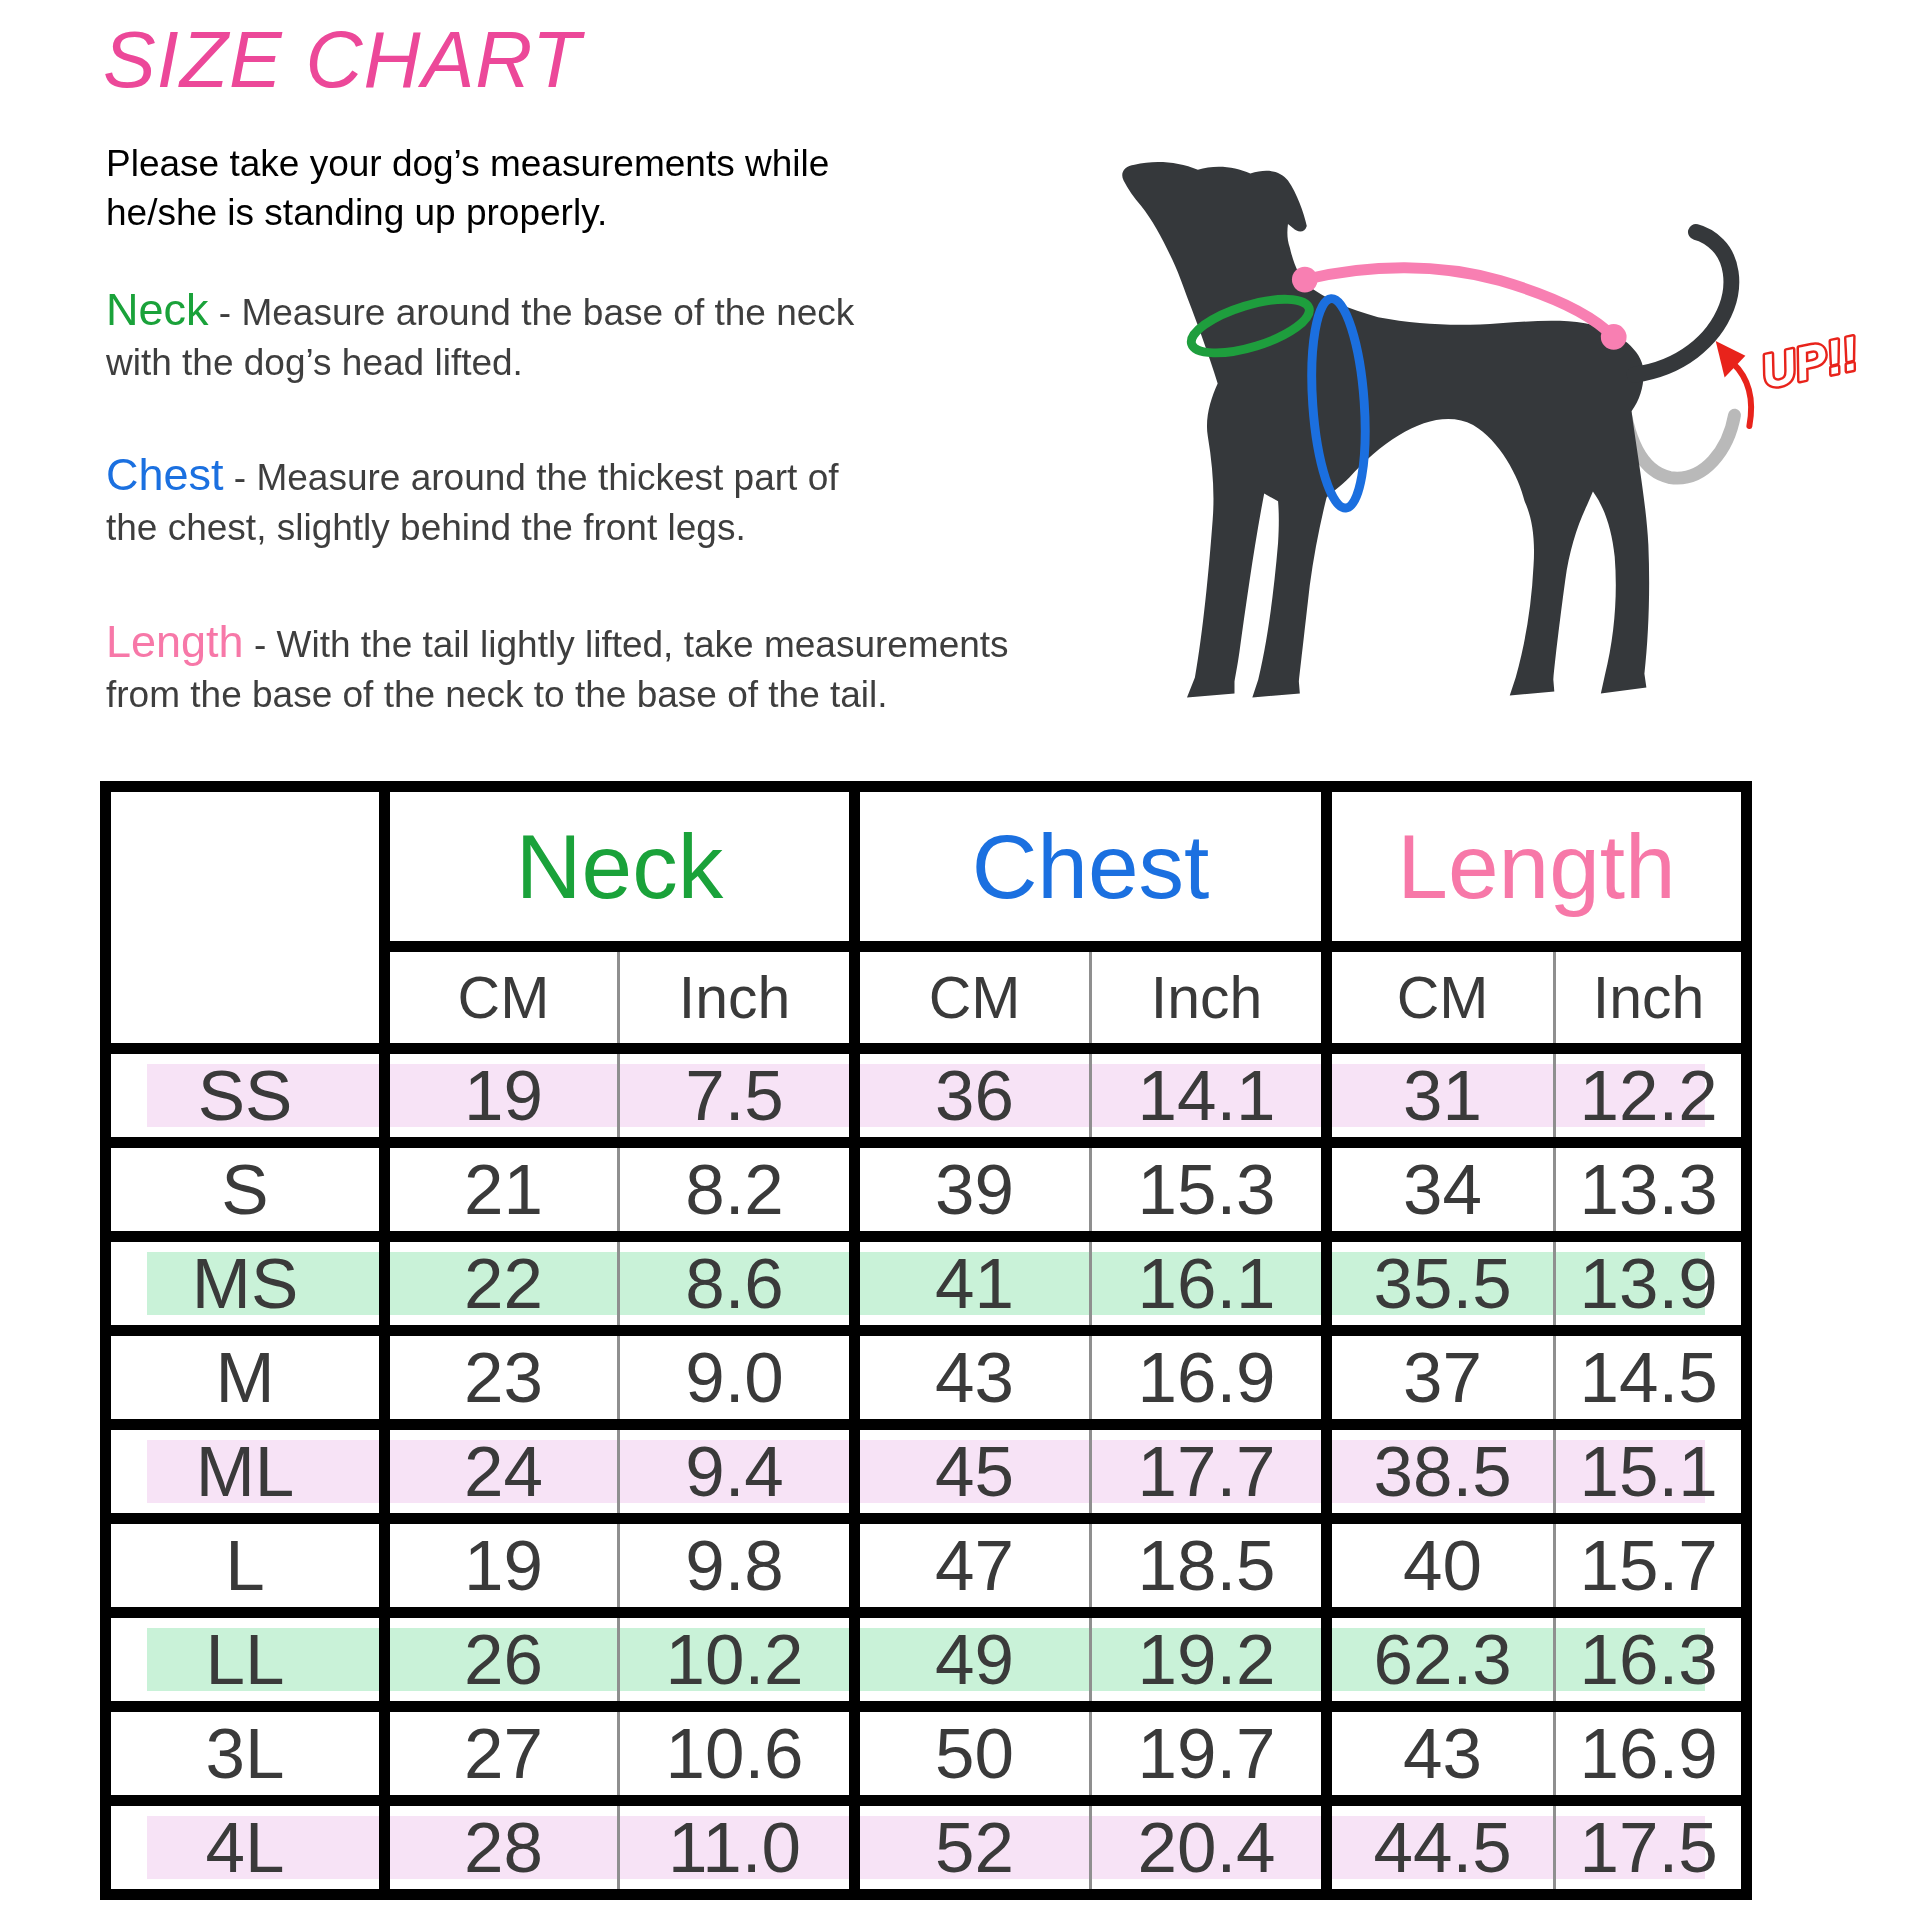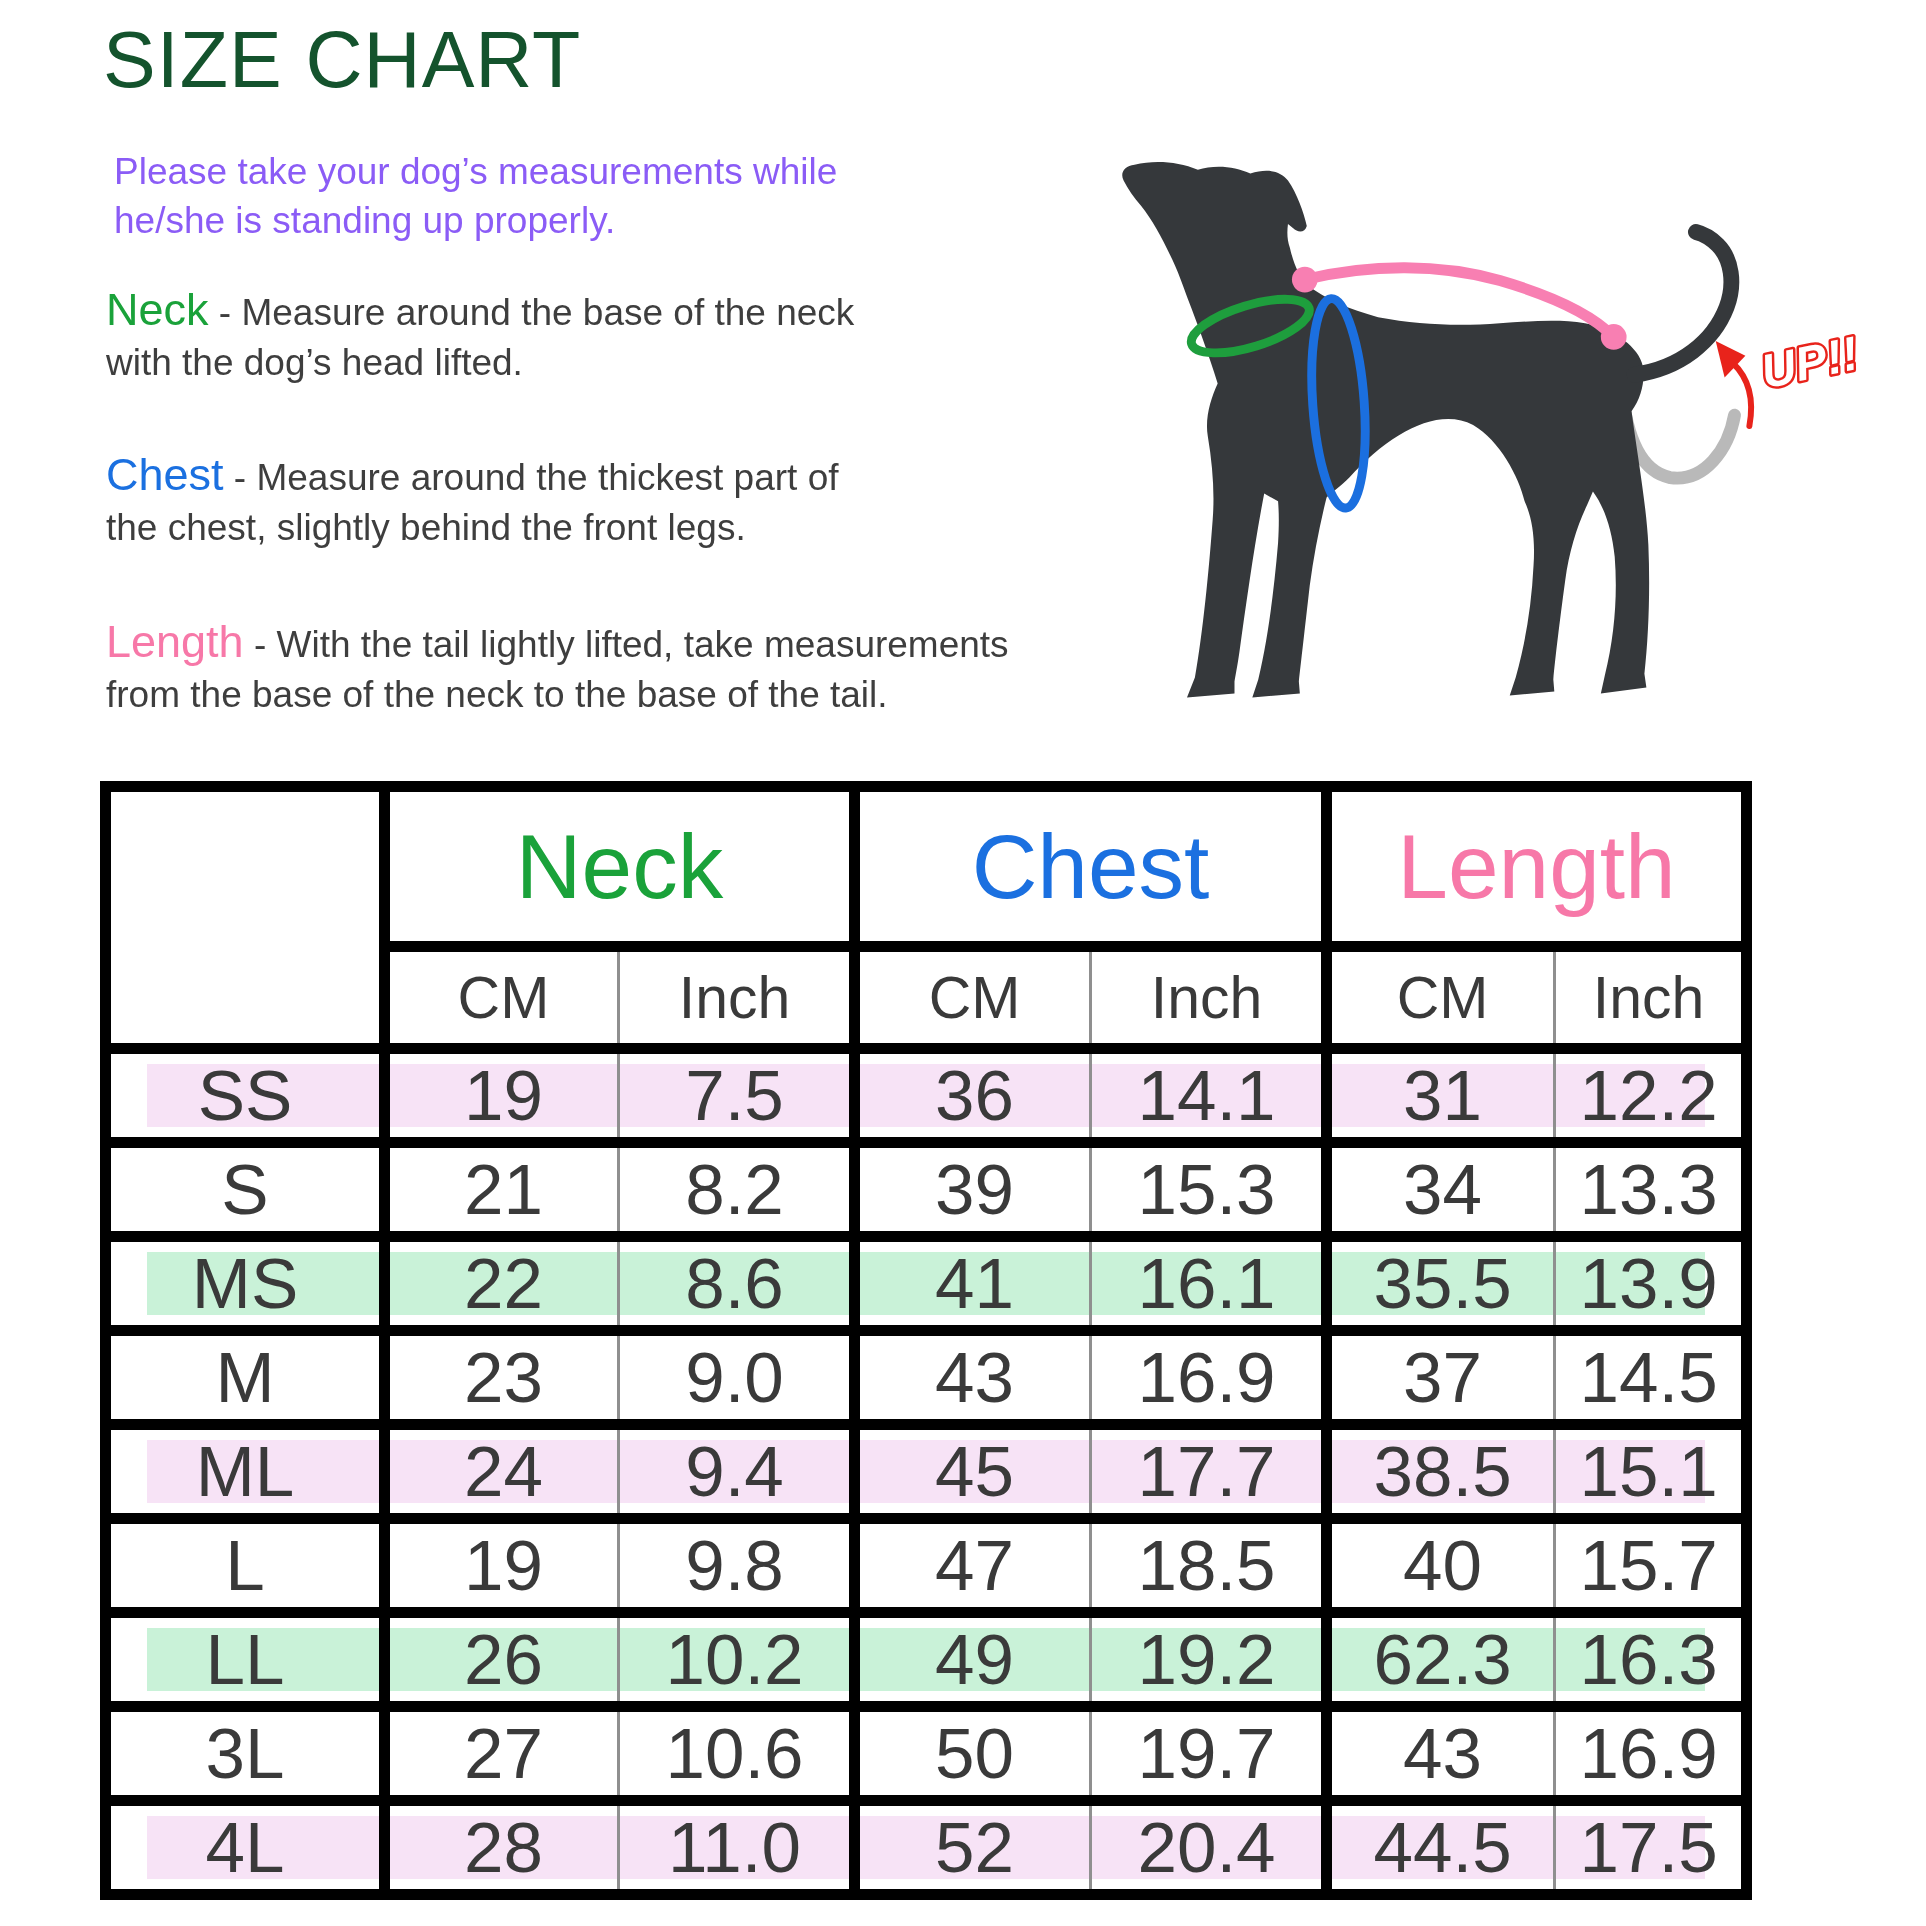--- a/index.html
+++ b/index.html
@@ -1,21 +1,21 @@
 <!DOCTYPE html>
 <html><head>
 <meta charset="utf-8">
 <style>
   html,body{margin:0;padding:0;background:#ffffff;}
   body{width:1927px;height:1927px;font-family:"Liberation Sans",sans-serif;}
   .page{position:relative;width:1927px;height:1927px;background:#fff;overflow:hidden;}
 
   .title{position:absolute;left:103px;top:14px;margin:0;font-size:79px;font-weight:400;letter-spacing:1px;}
 
-  .intro{position:absolute;left:106px;top:139px;margin:8px;font-size:37px;line-height:49px;color:#8b5cf6;}
+  .intro{position:absolute;left:106px;top:139px;margin:0;font-size:37px;line-height:49px;color:#000000;}
 
   .measure{position:absolute;left:106px;margin:0;font-size:37px;line-height:50px;color:#3e3e3e;}
   .measure .term{font-size:45px;}
   .m-neck{top:285px;}
   .m-chest{top:450px;}
   .m-length{top:617px;}
 
   .dog-svg{position:absolute;left:1084px;top:129px;width:802px;height:614px;}
   .dog-svg text{font-family:"Liberation Sans",sans-serif;}
 
@@ -36,21 +36,21 @@
   .size-table tbody tr.hl td{background-image:linear-gradient(var(--hl),var(--hl));
     background-repeat:no-repeat;background-position:center;background-size:100% 76%;}
   .size-table tbody tr.hl td:first-child{background-size:calc(100% - 36px) 76%;background-position:right center;margin-top:20px;}
   .size-table tbody tr.hl td:last-child{background-size:calc(100% - 36px) 76%;background-position:left center;}
 </style>
 </head>
 <body>
 
 <div class="page">
 
-  <h1 class="title" style="color: #14532d;">SIZE CHART</h1>
+  <h1 class="title" style="color: #ec4899; font-style: italic;">SIZE CHART</h1>
 
   <p class="intro">
     <span>Please take your dog’s measurements while</span><br>
     <span>he/she is standing up properly.</span>
   </p>
 
   <p class="measure m-chest">
     <span class="term" style="color: rgb(27, 112, 224);">Chest</span><span> - Measure around the thickest part of</span><br>
     <span>the chest, slightly behind the front legs.</span>
   </p>

